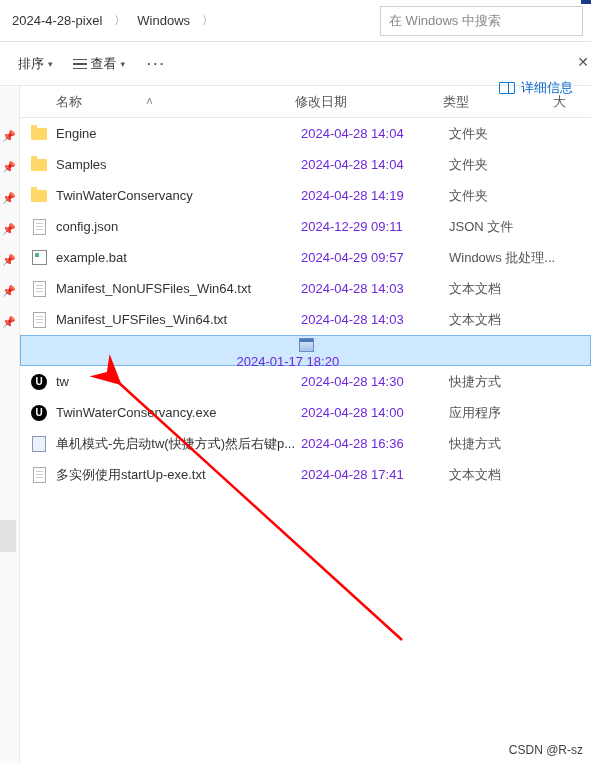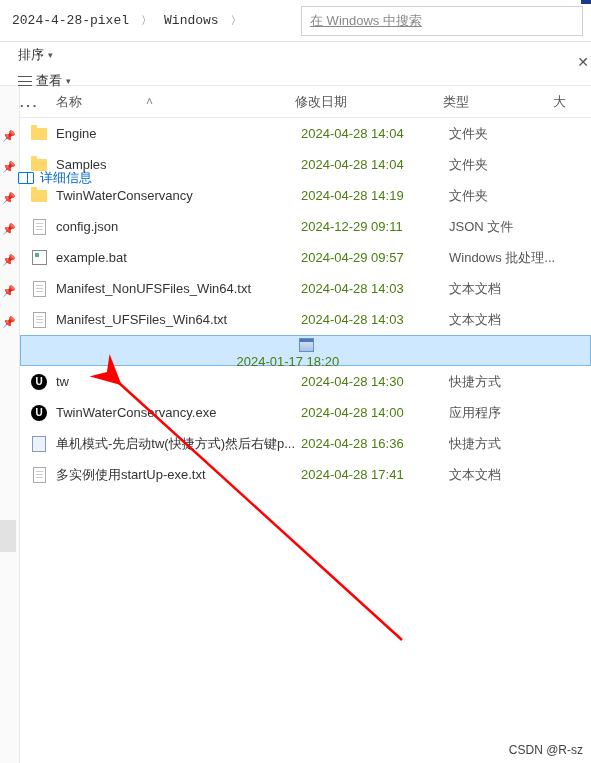--- a/index.html
+++ b/index.html
@@ -1,24 +1,24 @@
 <!DOCTYPE html>
 <html><head>
 <meta charset="utf-8">
 <style>
   * { box-sizing: border-box; margin: 0; padding: 0; font-family: "Segoe UI", "Microsoft YaHei", sans-serif; }
   body { width: 591px; height: 763px; background: #fff; position: relative; overflow: hidden; font-size: 13px; color: #333; }
   .topbar { height: 4px; background: #1b3a8a; position: absolute; right: 0; top: 0; width: 10px; }
   .breadcrumb-row { display: flex; align-items: center; height: 42px; border-bottom: 1px solid #e3e3e3; }
   .breadcrumb { display: flex; align-items: center; flex: 1; padding-left: 4px; }
-  .bc-item { padding: 4px 8px; cursor: pointer; font-family: Liberation Mono, monospace; }
+  .bc-item { padding: 4px 8px; cursor: pointer; }
   .bc-sep { color: #666; padding: 0 4px; font-size: 11px; }
-  .search-box { width: 282px; height: 30px; margin-right: 8px; border: 1px solid #d0d0d0; display: flex; align-items: center; padding: 0 8px; color: #888; background: #fff; text-decoration: underline; }
+  .search-box { width: 203px; height: 30px; margin-right: 8px; border: 1px solid #d0d0d0; display: flex; align-items: center; padding: 0 8px; color: #888; background: #fff; }
   .close-x { position: absolute; right: -2px; top: 50px; font-size: 14px; color: #555; padding: 4px; }
-  .toolbar { display: flex; height: 44px; padding: 0 8px; border-bottom: 1px solid #e8e8e8; flex-direction: column; }
+  .toolbar { display: flex; align-items: center; height: 44px; padding: 0 8px; border-bottom: 1px solid #e8e8e8; }
   .tb-btn { display: flex; align-items: center; padding: 4px 10px; cursor: pointer; gap: 4px; }
   .tb-btn .chev { font-size: 9px; color: #555; }
   .tb-more { padding: 4px 12px; cursor: pointer; letter-spacing: 2px; font-weight: bold; color: #555; }
   .spacer { flex: 1; }
   .details-btn { display: flex; align-items: center; gap: 6px; color: #0066cc; padding: 4px 10px; cursor: pointer; margin-top: 48px; }
   .details-icon { width: 16px; height: 12px; border: 1.5px solid #0078d4; border-radius: 1px; position: relative; }
   .details-icon::after { content: ""; position: absolute; left: 55%; top: -1px; bottom: -1px; width: 1.5px; background: #0078d4; }
   .main { display: flex; height: calc(763px - 42px - 44px); }
   .left-rail { width: 20px; border-right: 1px solid #e8e8e8; background: #fafafa; display: flex; flex-direction: column; align-items: center; padding-top: 44px; gap: 18px; }
   .pin { color: #9aa; font-size: 11px; }
@@ -37,21 +37,21 @@
   .folder-icon::before { content: ""; position: absolute; top: -3px; left: 0; width: 6px; height: 3px; background: #ffd869; border-radius: 1px 1px 0 0; }
   .file-icon { width: 13px; height: 16px; border: 1px solid #aaa; background: #fff; position: relative; }
   .file-icon::after { content: ""; position: absolute; top: 3px; left: 2px; right: 2px; height: 1px; background: #ccc; box-shadow: 0 3px 0 #ccc, 0 6px 0 #ccc; }
   .bat-icon { width: 15px; height: 15px; border: 1px solid #888; background: #fff; position: relative; }
   .bat-icon::before { content:""; position:absolute; top:2px; left:2px; width:4px; height:4px; background:#5a9; }
   .exe-icon { width: 15px; height: 14px; border: 1px solid #6a8cc7; background: linear-gradient(#dce8f7,#a8c3e6); position: relative; }
   .exe-icon::before { content: ""; position: absolute; top: 0; left: 0; right: 0; height: 3px; background: #4a78b8; }
   .ue-icon { width: 16px; height: 16px; border-radius: 50%; background: #000; color: #fff; font-size: 10px; font-weight: bold; display: flex; align-items: center; justify-content: center; }
   .link-icon { width: 14px; height: 16px; border: 1px solid #89b; background: #eaf2fb; position: relative; }
   .cell-name { width: 245px; white-space: nowrap; overflow: hidden; text-overflow: ellipsis; }
-  .cell-date { width: 148px; color: #4d7c0f; }
+  .cell-date { width: 148px; color: #6d28d9; }
   .cell-type { width: 130px; color: #555; white-space: nowrap; overflow: hidden; text-overflow: ellipsis; }
   .arrow-svg { position: absolute; top: 0; left: 0; pointer-events: none; }
   .watermark { position: absolute; right: 8px; bottom: 6px; color: #404040; font-size: 12px; }
   .view-lines { display:inline-block; width:14px; height:10px; border-top:1.5px solid #555; border-bottom:1.5px solid #555; position:relative;}
   .view-lines::after { content:""; position:absolute; top:3.5px; left:0; right:0; height:1.5px; background:#555;}
   .big-rect { position:absolute; left:0; top:520px; width:16px; height:32px; background:#e2e2e2;}
 </style>
 </head>
 <body>
 

